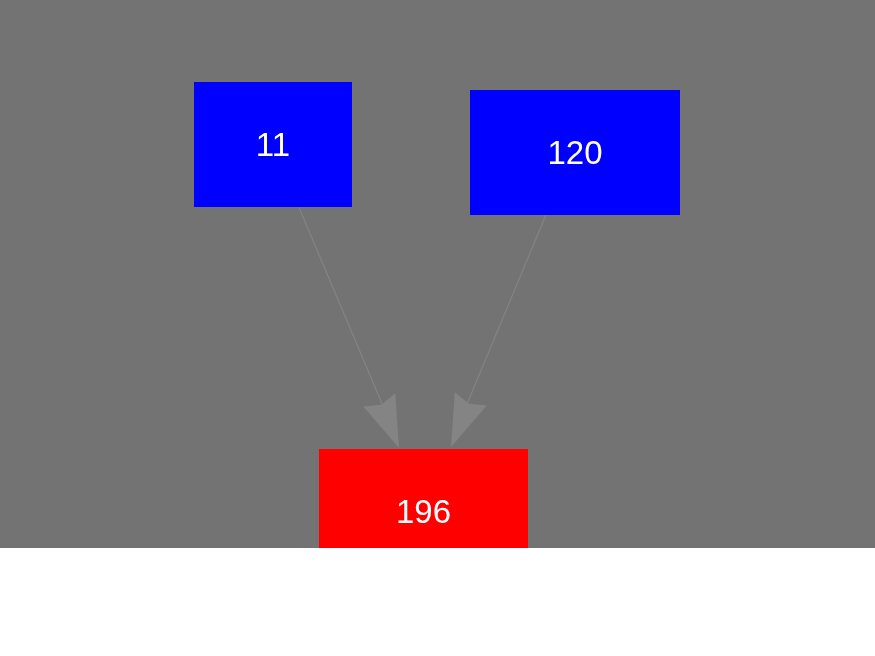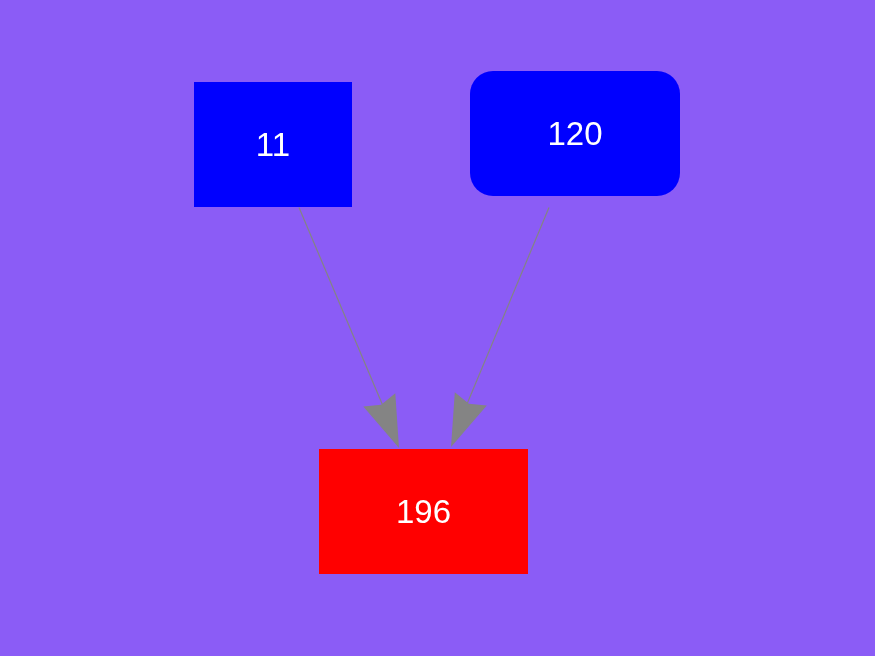--- a/index.html
+++ b/index.html
@@ -4,22 +4,22 @@
 <style>
   html, body {
     margin: 0;
     padding: 0;
     background: #ffffff;
     font-family: "Liberation Sans", sans-serif;
   }
   .canvas {
     position: relative;
     width: 875px;
-    height: 656px;
-    background: #8b5cf6;
+    height: 548px;
+    background: #737373;
     overflow: hidden;
   }
   .edges-layer {
     position: absolute;
     left: 0;
     top: 0;
     width: 875px;
     height: 656px;
     pointer-events: none;
   }
@@ -30,21 +30,21 @@
     justify-content: center;
     font-size: 33px;
     line-height: 1;
     cursor: pointer;
     user-select: none;
   }
   .node-label {
     display: block;
   }
   #node-11  { left: 194px; top: 82px;  width: 158px; height: 125px; }
-  #node-120 { left: 470px; top: 71px;  width: 210px; height: 125px; border-radius: 23px; }
+  #node-120 { left: 470px; top: 90px;  width: 210px; height: 125px; }
   #node-226 { left: 319px; top: 449px; width: 209px; height: 125px; }
 </style>
 </head>
 <body>
 
 <div class="canvas">
 
   <svg class="edges-layer" width="875" height="656" viewBox="0 0 875 656" xmlns="http://www.w3.org/2000/svg">
 
     <g>

